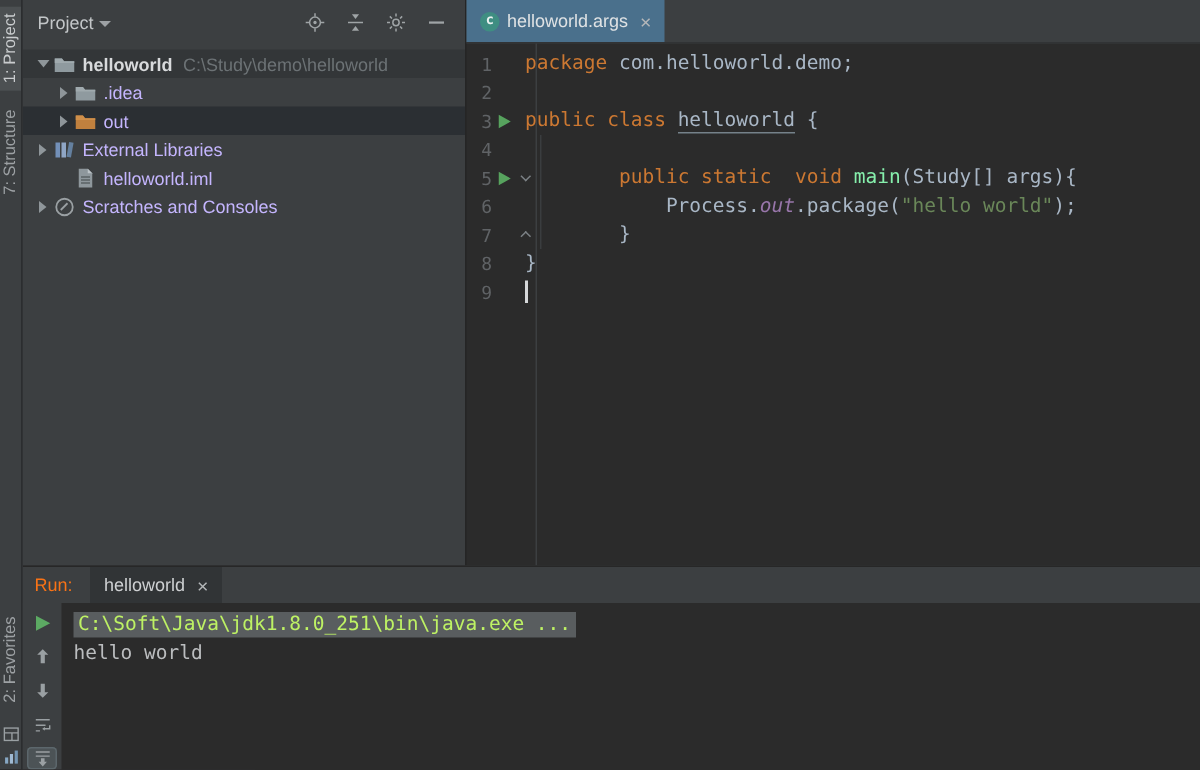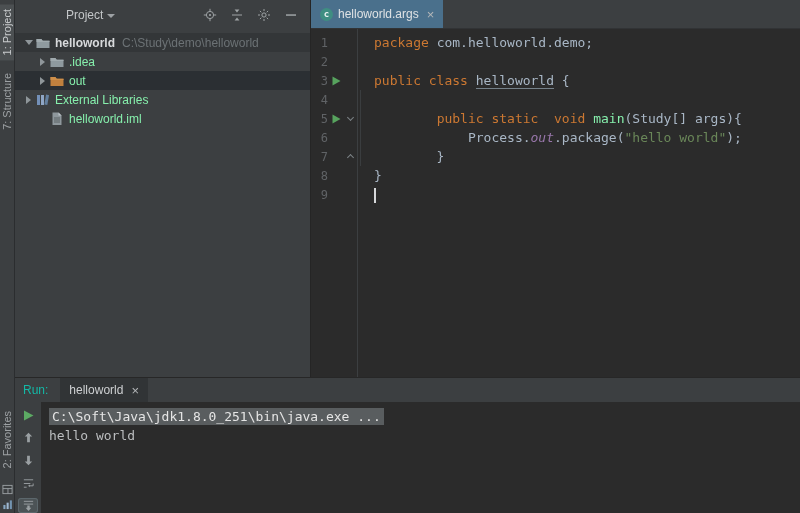--- a/index.html
+++ b/index.html
@@ -10,76 +10,76 @@
   #stripe { position:absolute; left:0; top:0; bottom:0; width:15px; background:#3c3f41; border-right:1px solid #2b2d2f; z-index:5; }
   .stripe-top { position:absolute; top:4px; left:0; width:100%; display:flex; flex-direction:column; gap:8px; align-items:center; }
   .stripe-btn { writing-mode:vertical-rl; transform:rotate(180deg); font-size:11px; color:#9da1a4; padding:5px 1px; white-space:nowrap; }
   .stripe-btn.active { background:#4c5052; color:#c9ccce; }
   .stripe-bottom { position:absolute; bottom:40px; left:0; width:100%; display:flex; justify-content:center; }
   .stripe-icons { position:absolute; bottom:3px; left:0; width:100%; display:flex; flex-direction:column; gap:4px; align-items:center; }
   .sicon { width:11px; height:11px; display:flex; }
 
   
   #project-panel { position:absolute; left:15px; top:0; width:295px; height:377px; background:#3c3f41; }
-  #project-header { height:29px; display:flex; align-items:center; padding:0 12px 0 8px;margin-left:41px; }
+  #project-header { height:29px; display:flex; align-items:center; padding:0 12px 0 8px; }
   #project-title { color:#c3c6c8; margin:0 4px 0 2px; }
   .caret-down { width:0; height:0; border-left:4px solid transparent; border-right:4px solid transparent; border-top:4px solid #9da1a4; margin-top:2px; }
   #project-header .spacer { flex:1; }
   #project-header-icons { display:flex; align-items:center; }
   .hicon { width:14px; height:14px; margin-left:13px; display:flex; align-items:center; justify-content:center; }
   #project-tree { padding-top:4px; }
   .tree-row { height:19px; display:flex; align-items:center; white-space:nowrap; overflow:hidden; }
   .tree-row.dim { background:#333638; }
   .tree-row.selected { background:#2b2f33; }
   .exp { width:11px; display:inline-flex; justify-content:center; flex:none; }
   .exp.closed::after { content:''; border-left:5px solid #8f969a; border-top:4px solid transparent; border-bottom:4px solid transparent; }
   .exp.open::after { content:''; border-top:5px solid #8f969a; border-left:4px solid transparent; border-right:4px solid transparent; }
   .ticon { width:16px; height:16px; margin:0 4px 0 1px; flex:none; display:inline-flex; }
-  .tname { color:#86efac; }
+  .tname { color:#c4b5fd; }
   .tname.bold { color:#d8dadc; font-weight:bold; }
   .tpath { color:#6c7275; margin-left:7px; }
 
   
   #editor { position:absolute; left:310px; top:0; width:490px; height:377px; background:#2b2b2b; border-left:1px solid #252525; }
   #tabbar { height:29px; background:#3c3f41; border-bottom:1px solid #313335; display:flex; }
   .etab { display:flex; align-items:center; padding:0 9px; background:#4a708c; color:#dfe2e4; }
   .class-icon { width:13px; height:13px; border-radius:50%; background:#3f8e82; color:#eaf2f1; font:600 9px/13px "DejaVu Sans Mono",monospace; text-align:center; margin-right:5px; flex:none; }
   .tab-close { margin-left:8px; color:#b4b7b9; font-size:13px; line-height:1; }
   #editor-body { position:absolute; top:29px; bottom:0; left:0; right:0; font-family:"DejaVu Sans Mono",monospace; font-size:13px; }
   #gutter { position:absolute; left:0; top:4px; width:46px; }
   .grow { height:19px; display:flex; align-items:center; }
   .lnum { width:17px; text-align:right; color:#606366; font-size:12px; flex:none; }
   .runmark { width:16px; flex:none; display:flex; justify-content:center; align-items:center; }
   .foldmark { width:12px; flex:none; display:flex; justify-content:center; align-items:center; }
   .fold-open { width:5px; height:5px; border-right:1.4px solid #7c8286; border-bottom:1.4px solid #7c8286; transform:rotate(45deg); margin-top:-2px; }
   .fold-end { width:5px; height:5px; border-right:1.4px solid #7c8286; border-bottom:1.4px solid #7c8286; transform:rotate(-135deg); margin-top:2px; }
   #gutter-sep { position:absolute; left:46px; top:0; bottom:0; width:1px; background:#3c3f41; }
   #indent-guide { position:absolute; left:49px; top:61px; height:76px; width:1px; background:#3a3d3f; }
-  #code { position:absolute; left:63px; top:4px; right:0; }
+  #code { position:absolute; left:39px; top:4px; right:0; }
   .cline { height:19px; line-height:19px; white-space:pre; }
   .kw  { color:#cc7832; }
   .pl  { color:#a9b7c6; }
   .str { color:#6a8759; }
   .mth { color:#86efac; }
   .fld { color:#9876aa; font-style:italic; }
   .cls { color:#a9b7c6; border-bottom:1px solid #75818a; }
   .caret { display:inline-block; width:2px; height:15px; background:#d6d8da; vertical-align:middle; }
 
   
   #run-panel { position:absolute; left:15px; top:377px; right:0; bottom:0; background:#3c3f41; border-top:1px solid #272727; }
   #run-header { height:24px; display:flex; align-items:stretch; }
-  #run-label { align-self:center; margin-left:8px; color:#14b8a6; }
+  #run-label { align-self:center; margin-left:8px; color:#f97316; }
   .rtab { display:flex; align-items:center; margin-left:12px; padding:0 9px; background:#313436; color:#ced0d2; }
   #run-body { position:absolute; top:24px; left:0; right:0; bottom:0; }
   #run-toolbar { position:absolute; left:0; top:0; bottom:0; width:26px; background:#3c3f41; display:flex; flex-direction:column; align-items:center; padding-top:6px; gap:8px; }
   .tbtn { width:20px; height:20px; display:flex; align-items:center; justify-content:center; border-radius:3px; }
   .tbtn.on { background:#4c5356; box-shadow:inset 0 0 0 1px #5c676c; }
   #console { position:absolute; left:26px; top:0; right:0; bottom:0; background:#2b2b2b; font-family:"DejaVu Sans Mono",monospace; font-size:13px; color:#bbbdbf; padding:5px 0 0 8px; }
   .console-line { height:19px; line-height:19px; white-space:pre; }
-  .cmd { background:#595d5f; color:#e5e5e5; padding:1px 3px;margin-top:34px; }
+  .cmd { background:#595d5f; color:#bef264; padding:1px 3px;margin-top:34px; }
 </style>
 </head>
 <body>
 
 <div id="app">
 
   <div id="stripe">
     <div class="stripe-top">
         <div class="stripe-btn active">1: Project</div>
         <div class="stripe-btn ">7: Structure</div>
@@ -192,20 +192,31 @@
               <g stroke="#5a6265" stroke-width="1">
                 <line x1="5" y1="7" x2="11" y2="7"></line>
                 <line x1="5" y1="9" x2="11" y2="9"></line>
                 <line x1="5" y1="11" x2="11" y2="11"></line>
               </g>
             </svg>
           </span>
       <span class="tname ">helloworld.iml</span>
 
     </div>
+    <div class="tree-row  " style="padding-left:8px">
+      <span class="exp closed"></span>
+      <span class="ticon">
+            <svg width="16" height="16" viewBox="0 0 16 16">
+              <circle cx="8" cy="8" r="5.5" fill="none" stroke="#9aa0a3" stroke-width="1.2"></circle>
+              <path d="M5.5 10l4.5-4.5" stroke="#9aa0a3" stroke-width="1.2"></path>
+            </svg>
+          </span>
+      <span class="tname ">Scratches and Consoles</span>
+
+    </div>
       </div>
   </div>
 
   <div id="editor">
     <div id="tabbar">
       <div class="etab">
         <span class="class-icon">c</span>
         <span>helloworld.args</span>
         <span class="tab-close">×</span>
       </div>

